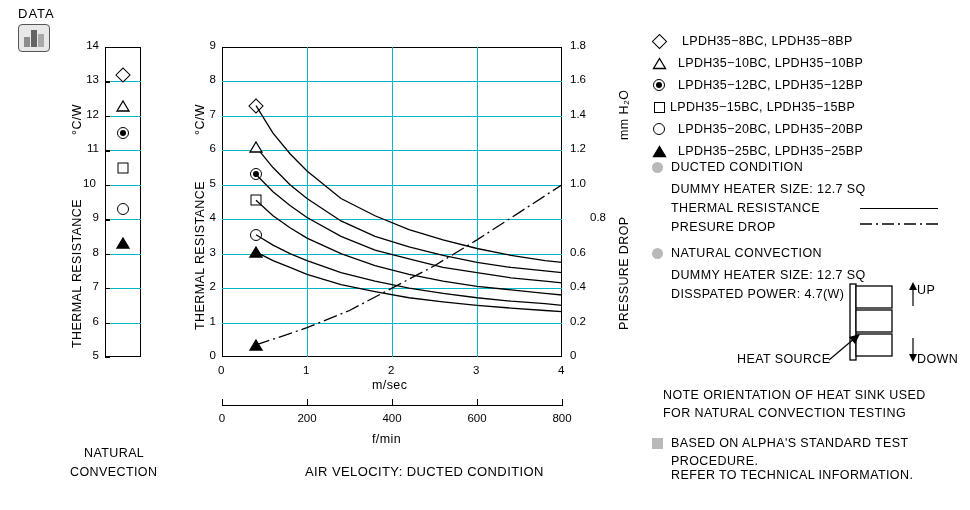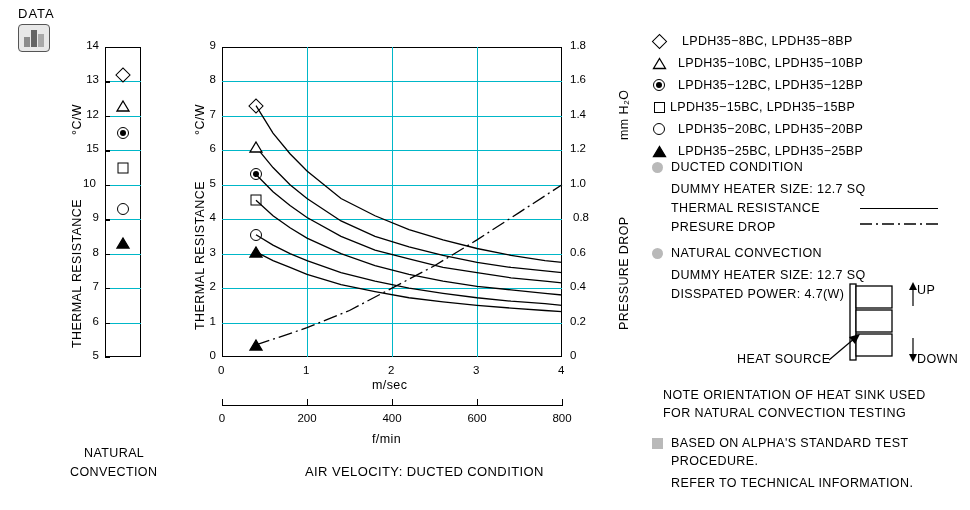--- a/index.html
+++ b/index.html
@@ -74,21 +74,21 @@
       <div class="axtxt" style="left: 83px; top: 314.556px; width: 16px; text-align: right;">6</div>
       <div class="tick" style="left: 105px; top: 322.556px; width: 5px; height: 1.3px;"></div>
       <div class="axtxt" style="left: 83px; top: 280.111px; width: 16px; text-align: right;">7</div>
       <div class="tick" style="left: 105px; top: 288.111px; width: 5px; height: 1.3px;"></div>
       <div class="axtxt" style="left: 83px; top: 245.667px; width: 16px; text-align: right;">8</div>
       <div class="tick" style="left: 105px; top: 253.667px; width: 5px; height: 1.3px;"></div>
       <div class="axtxt" style="left: 83px; top: 211.222px; width: 16px; text-align: right;">9</div>
       <div class="tick" style="left: 105px; top: 219.222px; width: 5px; height: 1.3px;"></div>
       <div class="axtxt" style="left: 83px; top: 176.778px; width: 16px; ">10</div>
       <div class="tick" style="left: 105px; top: 184.778px; width: 5px; height: 1.3px;"></div>
-      <div class="axtxt" style="left: 83px; top: 142.333px; width: 16px; text-align: right;">15</div>
+      <div class="axtxt" style="left: 83px; top: 142.333px; width: 16px; text-align: right;">11</div>
       <div class="tick" style="left: 105px; top: 150.333px; width: 5px; height: 1.3px;"></div>
       <div class="axtxt" style="left: 83px; top: 107.889px; width: 16px; text-align: right;">12</div>
       <div class="tick" style="left: 105px; top: 115.889px; width: 5px; height: 1.3px;"></div>
       <div class="axtxt" style="left: 83px; top: 73.4444px; width: 16px; text-align: right;">13</div>
       <div class="tick" style="left: 105px; top: 81.4444px; width: 5px; height: 1.3px;"></div>
       <div class="axtxt" style="left: 83px; top: 39px; width: 16px; text-align: right;">14</div>
       <div class="tick" style="left: 105px; top: 47px; width: 5px; height: 1.3px;"></div>
     </div>
 
   <div id="left-points" class="abs" style="left:0;top:0;width:1px;height:1px;">
@@ -148,21 +148,21 @@
       <div class="axtxt" style="left: 202px; top: 211.222px; width: 14px; text-align: right;">4</div>
       <div class="axtxt" style="left: 202px; top: 176.778px; width: 14px; text-align: right;">5</div>
       <div class="axtxt" style="left: 202px; top: 142.333px; width: 14px; text-align: right;">6</div>
       <div class="axtxt" style="left: 202px; top: 107.889px; width: 14px; text-align: right;">7</div>
       <div class="axtxt" style="left: 202px; top: 73.4444px; width: 14px; text-align: right;">8</div>
       <div class="axtxt" style="left: 202px; top: 39px; width: 14px; text-align: right;">9</div>
       <div class="axtxt" style="left: 570px; top: 349px;">0</div>
       <div class="axtxt" style="left: 570px; top: 314.556px;">0.2</div>
       <div class="axtxt" style="left: 570px; top: 280.111px;">0.4</div>
       <div class="axtxt" style="left: 570px; top: 245.667px;">0.6</div>
-      <div class="axtxt" style="left: 573px; top: 211.222px;">0.8</div>
+      <div class="axtxt" style="left: 590px; top: 211.222px;">0.8</div>
       <div class="axtxt" style="left: 570px; top: 176.778px;">1.0</div>
       <div class="axtxt" style="left: 570px; top: 142.333px;">1.2</div>
       <div class="axtxt" style="left: 570px; top: 107.889px;">1.4</div>
       <div class="axtxt" style="left: 570px; top: 73.4444px;">1.6</div>
       <div class="axtxt" style="left: 570px; top: 39px;">1.8</div>
       <div class="axtxt" style="left: 218px; top: 364px;">0</div>
       <div class="axtxt" style="left: 303px; top: 364px;">1</div>
       <div class="axtxt" style="left: 388px; top: 364px;">2</div>
       <div class="axtxt" style="left: 473px; top: 364px;">3</div>
       <div class="axtxt" style="left: 558px; top: 364px;">4</div>
@@ -267,21 +267,21 @@
   <div class="abs txt" style="left:671px;top:287px;">DISSPATED POWER:  4.7(W)</div>
 
   <div class="abs txt" style="left:663px;top:388px;">NOTE ORIENTATION OF HEAT SINK USED</div>
   <div class="abs txt" style="left:663px;top:406px;">FOR NATURAL CONVECTION TESTING</div>
 
   <div class="abs" style="left:652px;top:436px;display:flex;align-items:flex-start;gap:8px;">
     <span class="sqbullet" style="margin-top:2px;"></span>
     <span>
       <span class="txt" style="display:block;">BASED ON ALPHA'S STANDARD TEST</span>
       <span class="txt" style="display:block;margin-top:4px;">PROCEDURE.</span>
-      <span class="txt" style="display:block;margin-top:8px;">REFER TO TECHNICAL INFORMATION.</span>
+      <span class="txt" style="display:block;margin-top:0;">REFER TO TECHNICAL INFORMATION.</span>
     </span>
   </div>
 </div>
 
 <div>
   <svg class="abs" style="left:838px;top:282px;" width="72" height="82">
     <rect x="12" y="2" width="6" height="76" fill="#fff" stroke="#000" stroke-width="1.3"></rect>
     <rect x="18" y="4" width="36" height="22" fill="#fff" stroke="#000" stroke-width="1.3"></rect>
     <rect x="18" y="28" width="36" height="22" fill="#fff" stroke="#000" stroke-width="1.3"></rect>
     <rect x="18" y="52" width="36" height="22" fill="#fff" stroke="#000" stroke-width="1.3"></rect>

